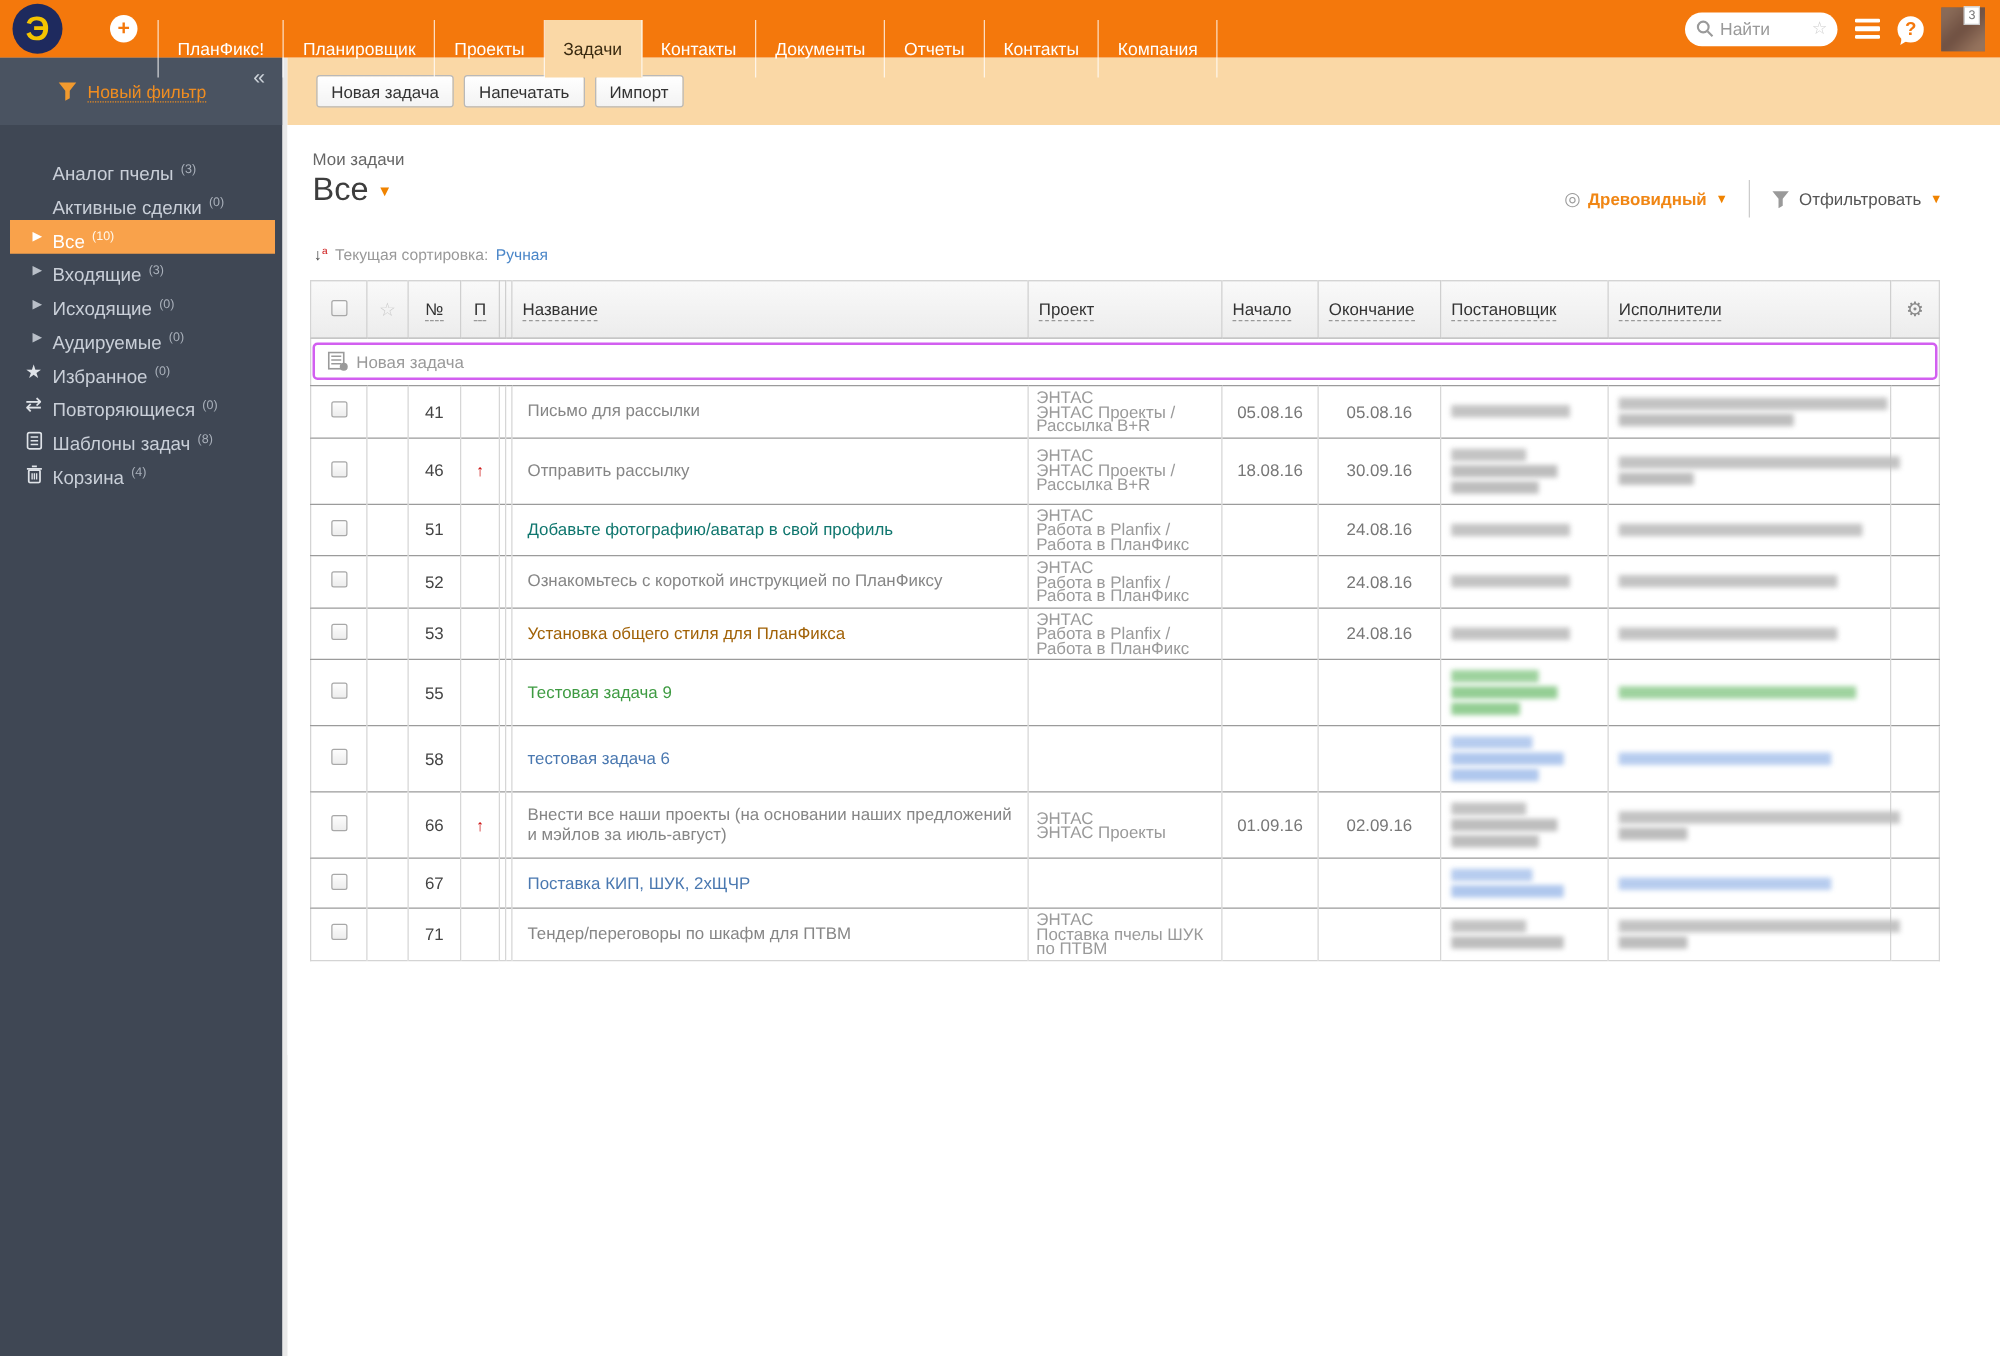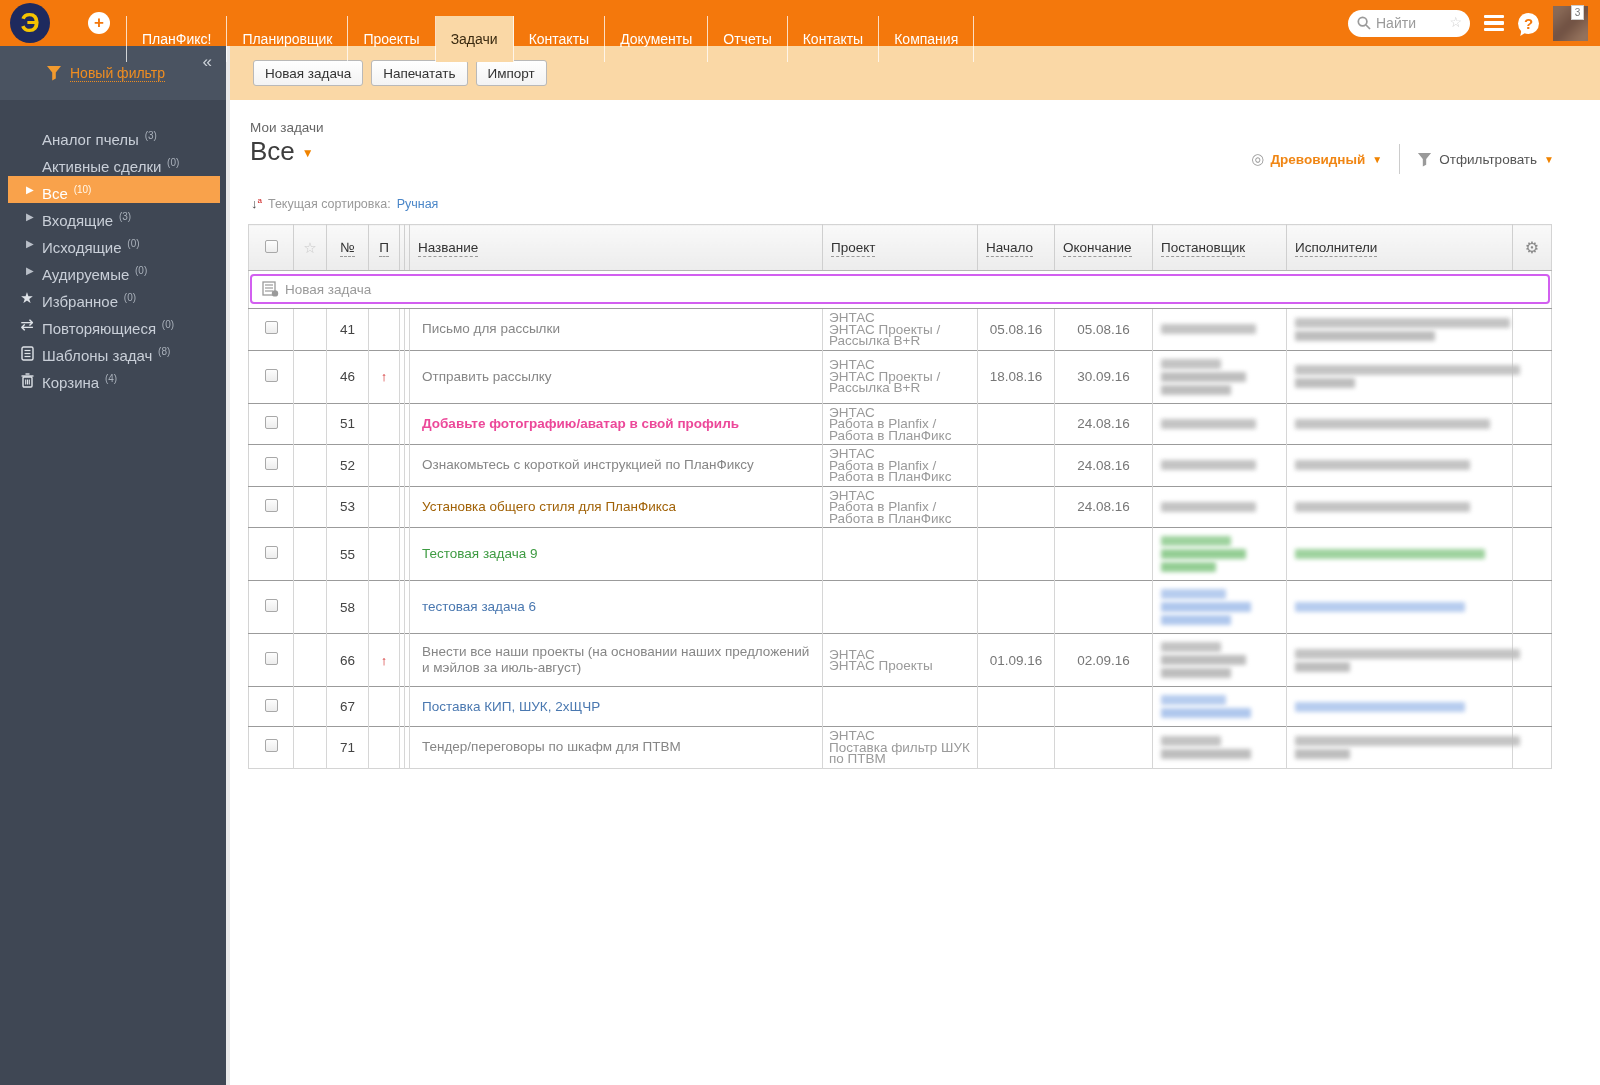--- a/index.html
+++ b/index.html
@@ -314,21 +314,21 @@
             </td>
             <td></td>
           </tr>
           <tr class="data-row">
             <td class="center"><span class="cb"></span></td>
             <td class="center"></td>
             <td class="num-cell">51</td>
             <td class="center"></td>
             <td></td>
             <td></td>
-            <td class="name-cell" style="color: #ec4899; font-weight: bold;">Добавьте фотографию/аватар в свой профиль</td>
+            <td class="name-cell" style="color: #0f766e;">Добавьте фотографию/аватар в свой профиль</td>
             <td class="proj-cell">
               <div>ЭНТАС</div>
               <div>Работа в Planfix /</div>
               <div>Работа в ПланФикс</div>
             </td>
             <td class="date-cell"></td>
             <td class="date-cell">24.08.16</td>
             <td class="blur-cell">
               <div class="bar" style="width: 95px; background: rgb(189, 189, 189); opacity: 0.9;"></div>
             </td>
@@ -475,21 +475,21 @@
           <tr class="data-row">
             <td class="center"><span class="cb"></span></td>
             <td class="center"></td>
             <td class="num-cell">71</td>
             <td class="center"></td>
             <td></td>
             <td></td>
             <td class="name-cell" style="color: rgb(134, 134, 134);">Тендер/переговоры по шкафм для ПТВМ</td>
             <td class="proj-cell">
               <div>ЭНТАС</div>
-              <div>Поставка фильтр ШУК</div>
+              <div>Поставка пчелы ШУК</div>
               <div>по ПТВМ</div>
             </td>
             <td class="date-cell"></td>
             <td class="date-cell"></td>
             <td class="blur-cell">
               <div class="bar" style="width: 60px; background: rgb(189, 189, 189); opacity: 0.9;"></div>
               <div class="bar" style="width: 90px; background: rgb(189, 189, 189); opacity: 1;"></div>
             </td>
             <td class="blur-cell">
               <div class="bar" style="width: 225px; background: rgb(189, 189, 189); opacity: 0.9;"></div>

